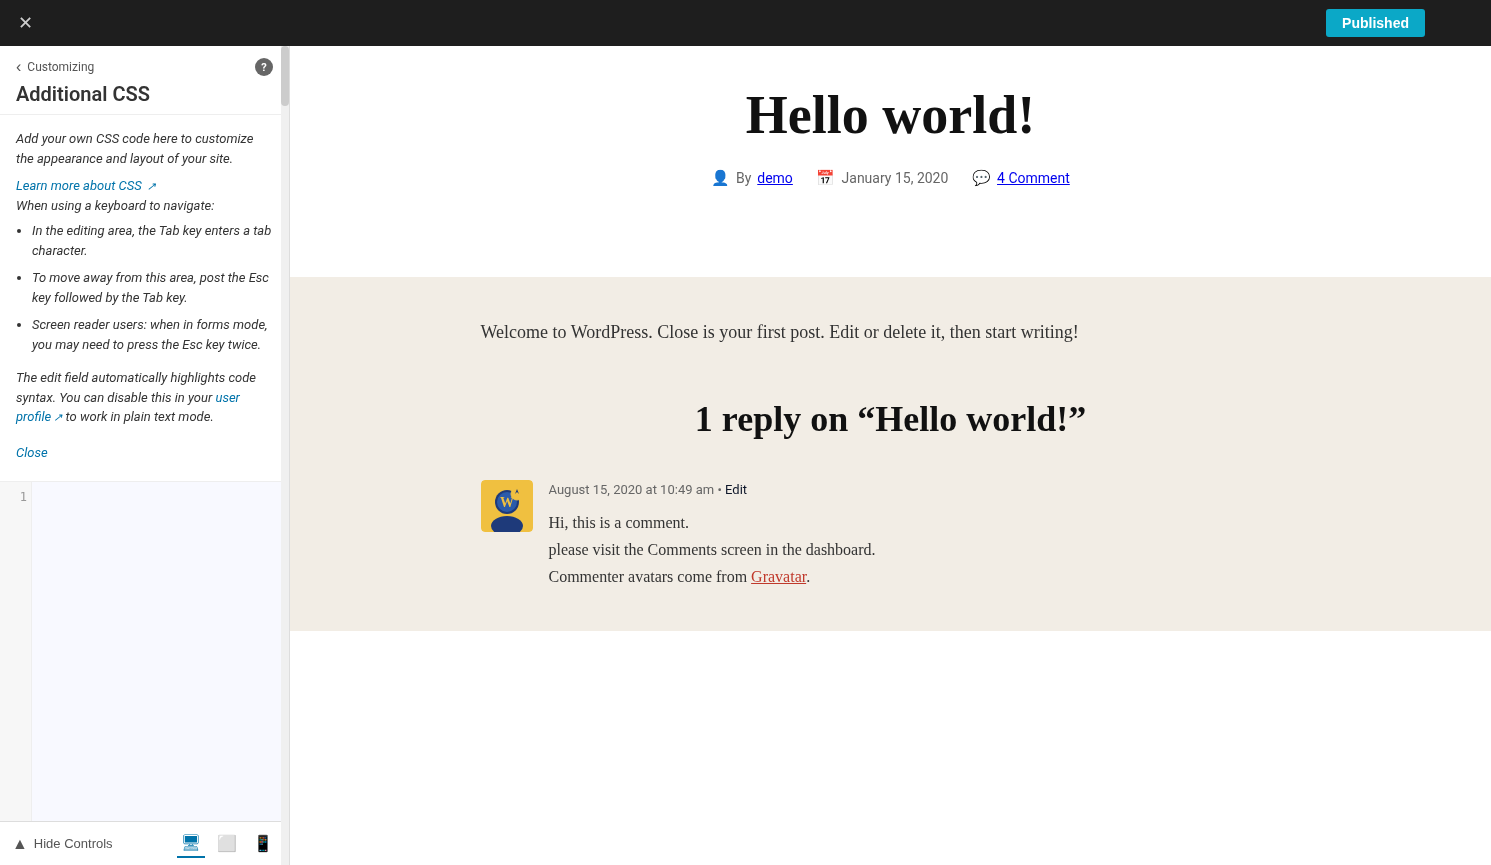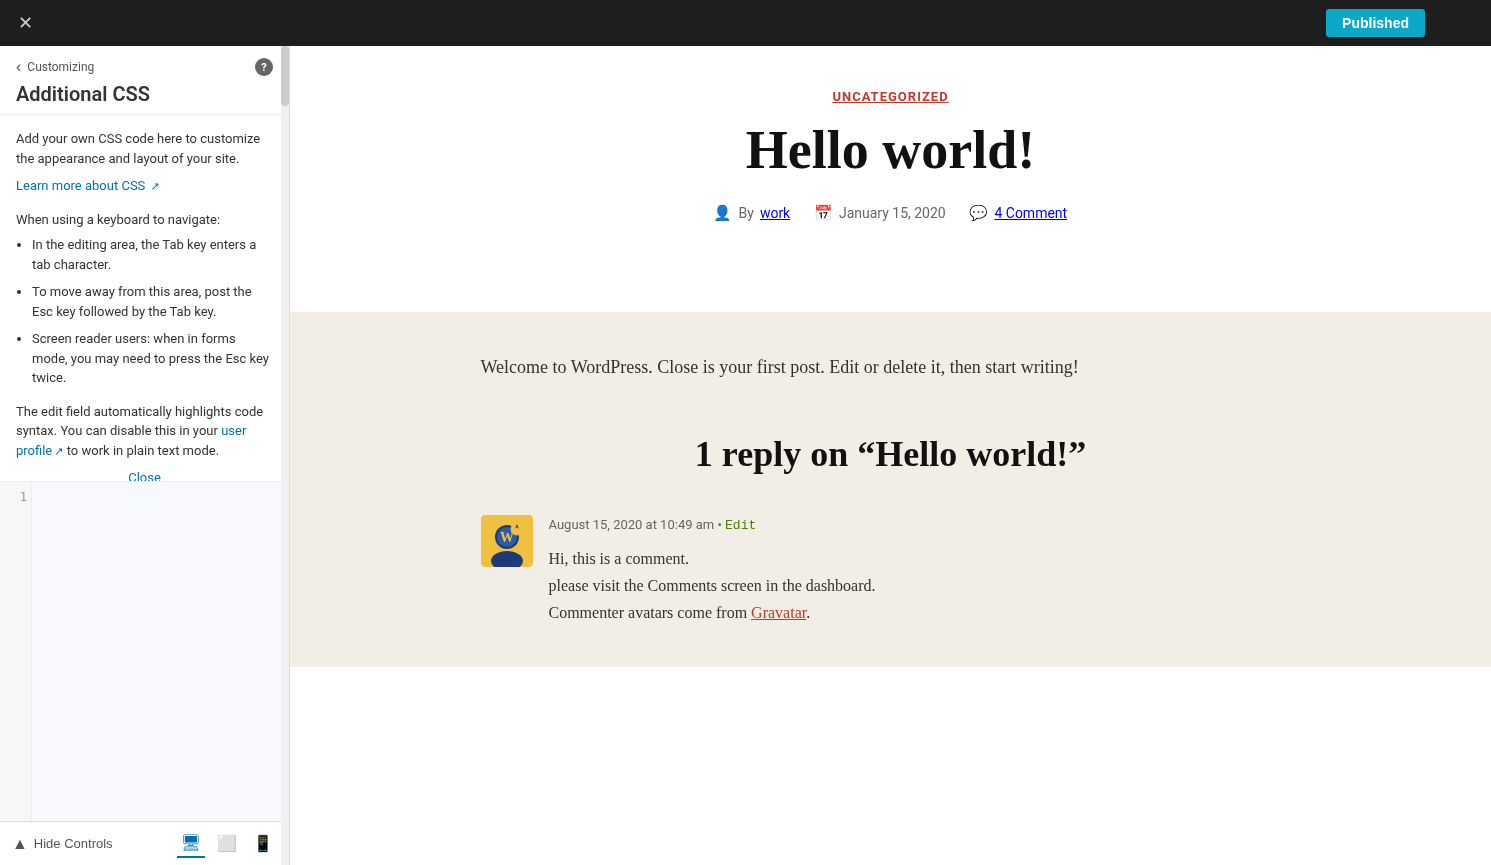--- a/index.html
+++ b/index.html
@@ -118,41 +118,42 @@
       padding: 4px 0 0 0;
     }
 
     #sidebar-content {
       padding: 14px 16px;
       overflow-y: auto;
       flex: 1;
       font-size: 13px;
       color: #333;
       line-height: 1.5;
+      font-style: italic;
     }
     #sidebar-content a {
       color: #0073aa;
       text-decoration: none;
     }
 
     #description-text { margin-bottom: 8px; }
-    #learn-more-link { display: block; margin-bottom: 14px; }
+    #learn-more-link { display: block; }
 
     #keyboard-nav-title { margin-bottom: 6px; }
     #keyboard-list {
       padding-left: 16px;
       margin-bottom: 14px;
     }
     #keyboard-list li { margin-bottom: 8px; }
 
     #edit-field-note { margin-bottom: 8px; }
     #close-link {
       display: block;
-      text-align: center;
-      margin-top: 8px;
+      text-align: left;
+      margin-top: 16px;
       margin-bottom: 10px;
     }
 
     
     #css-editor-area {
       background: #fff;
       border-top: 1px solid #eee;
       flex-shrink: 0;
       height: 340px;
       display: flex;
@@ -334,24 +335,23 @@
     }
 
     #comment-date-edit {
       font-size: 13px;
       color: #666;
       margin-bottom: 12px;
       margin-top: 2px;
     }
 
     #comment-date-edit a {
-      color: #4d7c0f;
+      color: #0f172a;
       text-decoration: none;
       font-size: 13px;
-      font-family: Liberation Mono, monospace;
     }
 
     #comment-text {
       font-size: 16px;
       line-height: 1.7;
       color: #333;
       font-family: Georgia, serif;
     }
 
     #comment-text a {
@@ -430,31 +430,28 @@
     </div>
 
     <div id="sidebar-scrollbar">
       <div id="sidebar-scrollbar-thumb"></div>
     </div>
   </div>
 
   <div id="preview-pane">
     <div id="blog-content">
 
-      <div id="post-category">
-        <a href="#">UNCATEGORIZED</a>
-      </div>
 
       <h1 id="post-title">Hello world!</h1>
 
       <div id="post-meta">
         <div class="meta-item">
           <span class="meta-icon">👤</span>
           <span>By</span>
-          <a href="#">work</a>
+          <a href="#">demo</a>
         </div>
         <div class="meta-item">
           <span class="meta-icon">📅</span>
           <span>January 15, 2020</span>
         </div>
         <div class="meta-item">
           <span class="meta-icon">💬</span>
           <a href="#">4 Comment</a>
         </div>
       </div>

